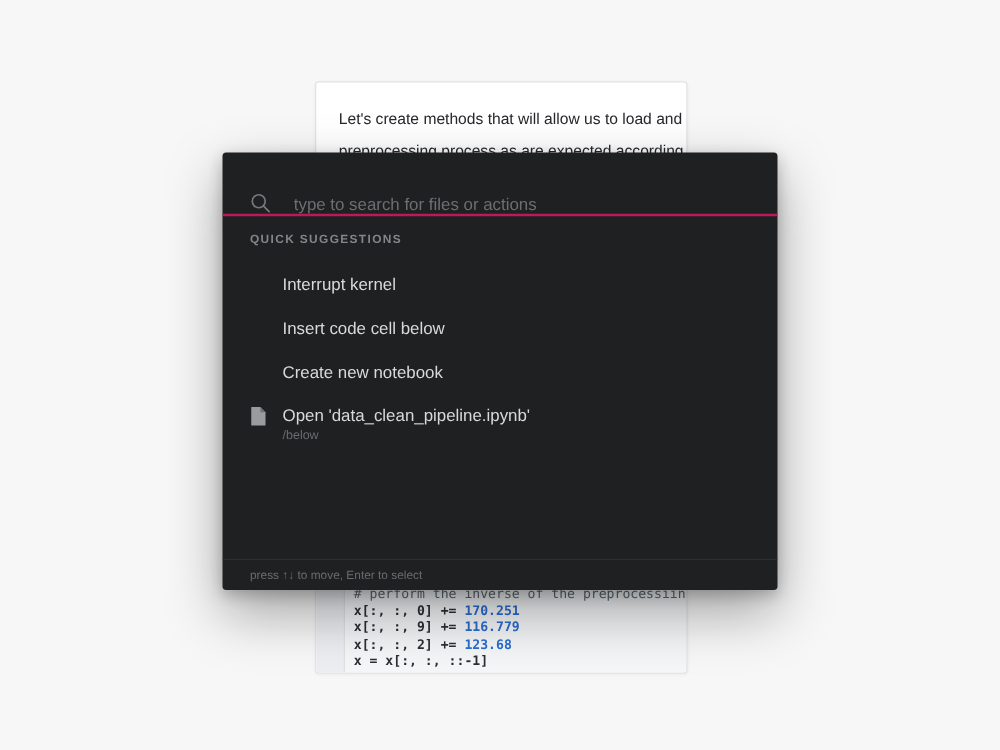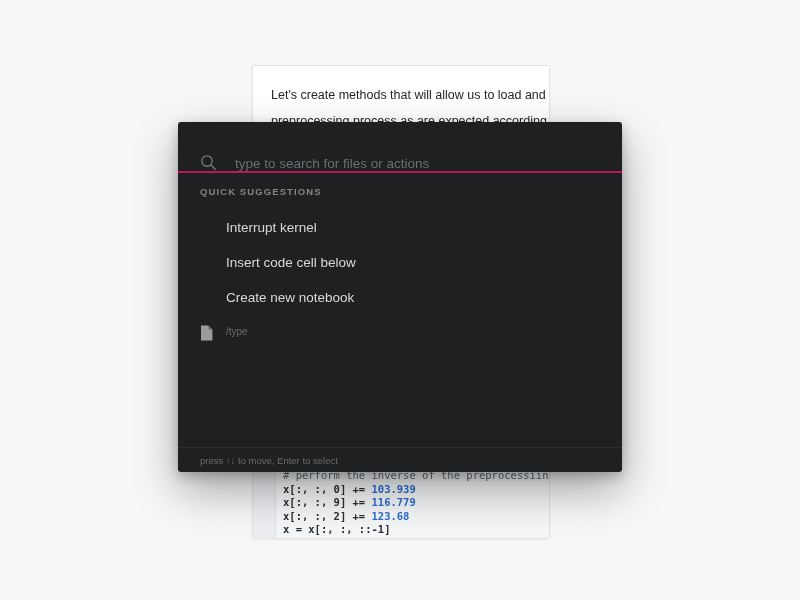--- a/index.html
+++ b/index.html
@@ -194,21 +194,21 @@
     <p>preprocessing process as are expected according to</p>
   </div>
 
   <div class="code-block">
     <div class="code-gutter"></div>
     <div class="code-lines">
       <div>
         <span class="c-comment"># perform the inverse of the preprocessiing st</span>
       </div>
       <div>
-        <span class="c-var">x[:, :, 0] += </span><span class="c-num">103.939</span>
+        <span class="c-var">x[:, :, 0] += </span><span class="c-num">170.251</span>
       </div>
       <div>
         <span class="c-var">x[:, :, 9] += </span><span class="c-num">116.779</span>
       </div>
       <div>
         <span class="c-var">x[:, :, 2] += </span><span class="c-num">123.68</span>
       </div>
       <div>
         <span class="c-var">x = x[:, :, ::-1]</span>
       </div>
@@ -252,21 +252,22 @@
     </div>
 
     <div class="item">
       <div class="item-icon-slot">
         <svg class="file-icon" viewBox="0 0 13 16">
           <path d="M1 0.6 h7.3 L12.4 4.7 V15.4 H1 Z" fill="#9a9b9e"></path>
           <path d="M8.3 0.6 L12.4 4.7 H8.3 Z" fill="#6f7073"></path>
         </svg>
       </div>
       <div class="item-text">
-        <div class="item-sub">/type</div>
+        <div class="item-title">Open 'data_clean_pipeline.ipynb'</div>
+        <div class="item-sub">/below</div>
       </div>
     </div>
 
   </div>
 
   <div class="palette-footer">
     <div class="footer-hint">press ↑↓ to move, Enter to select</div>
   </div>
 
 </div>

